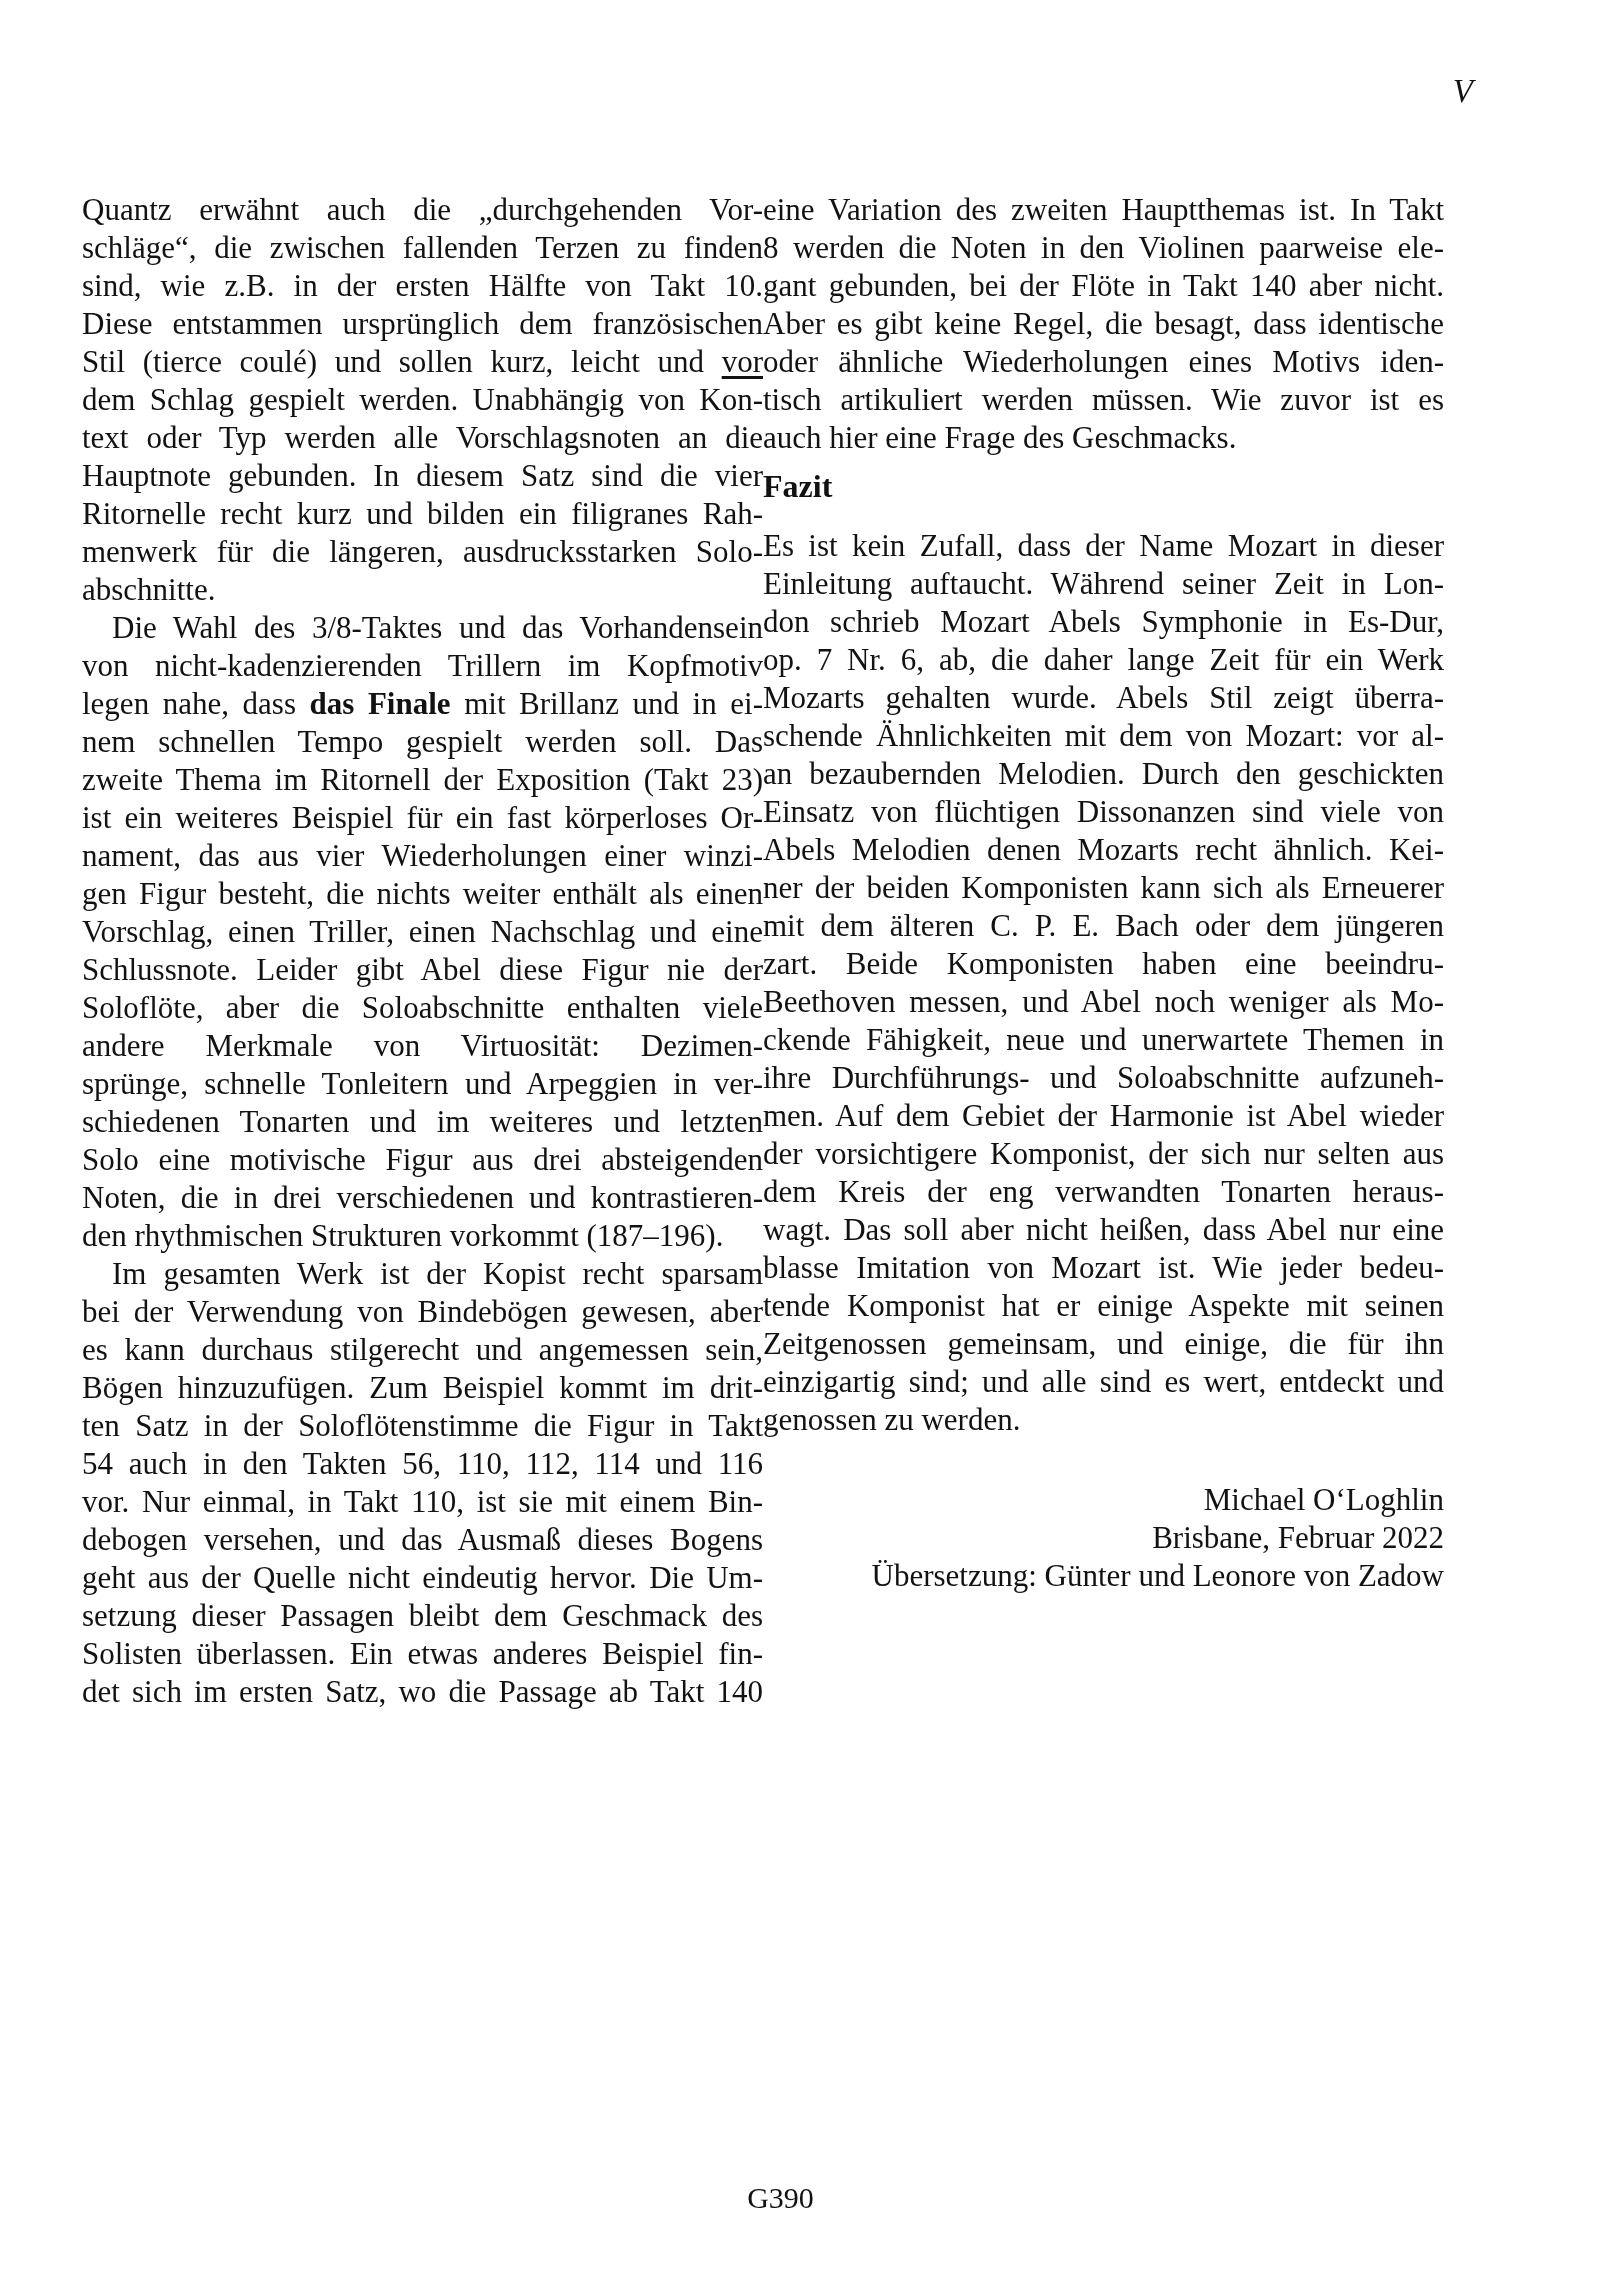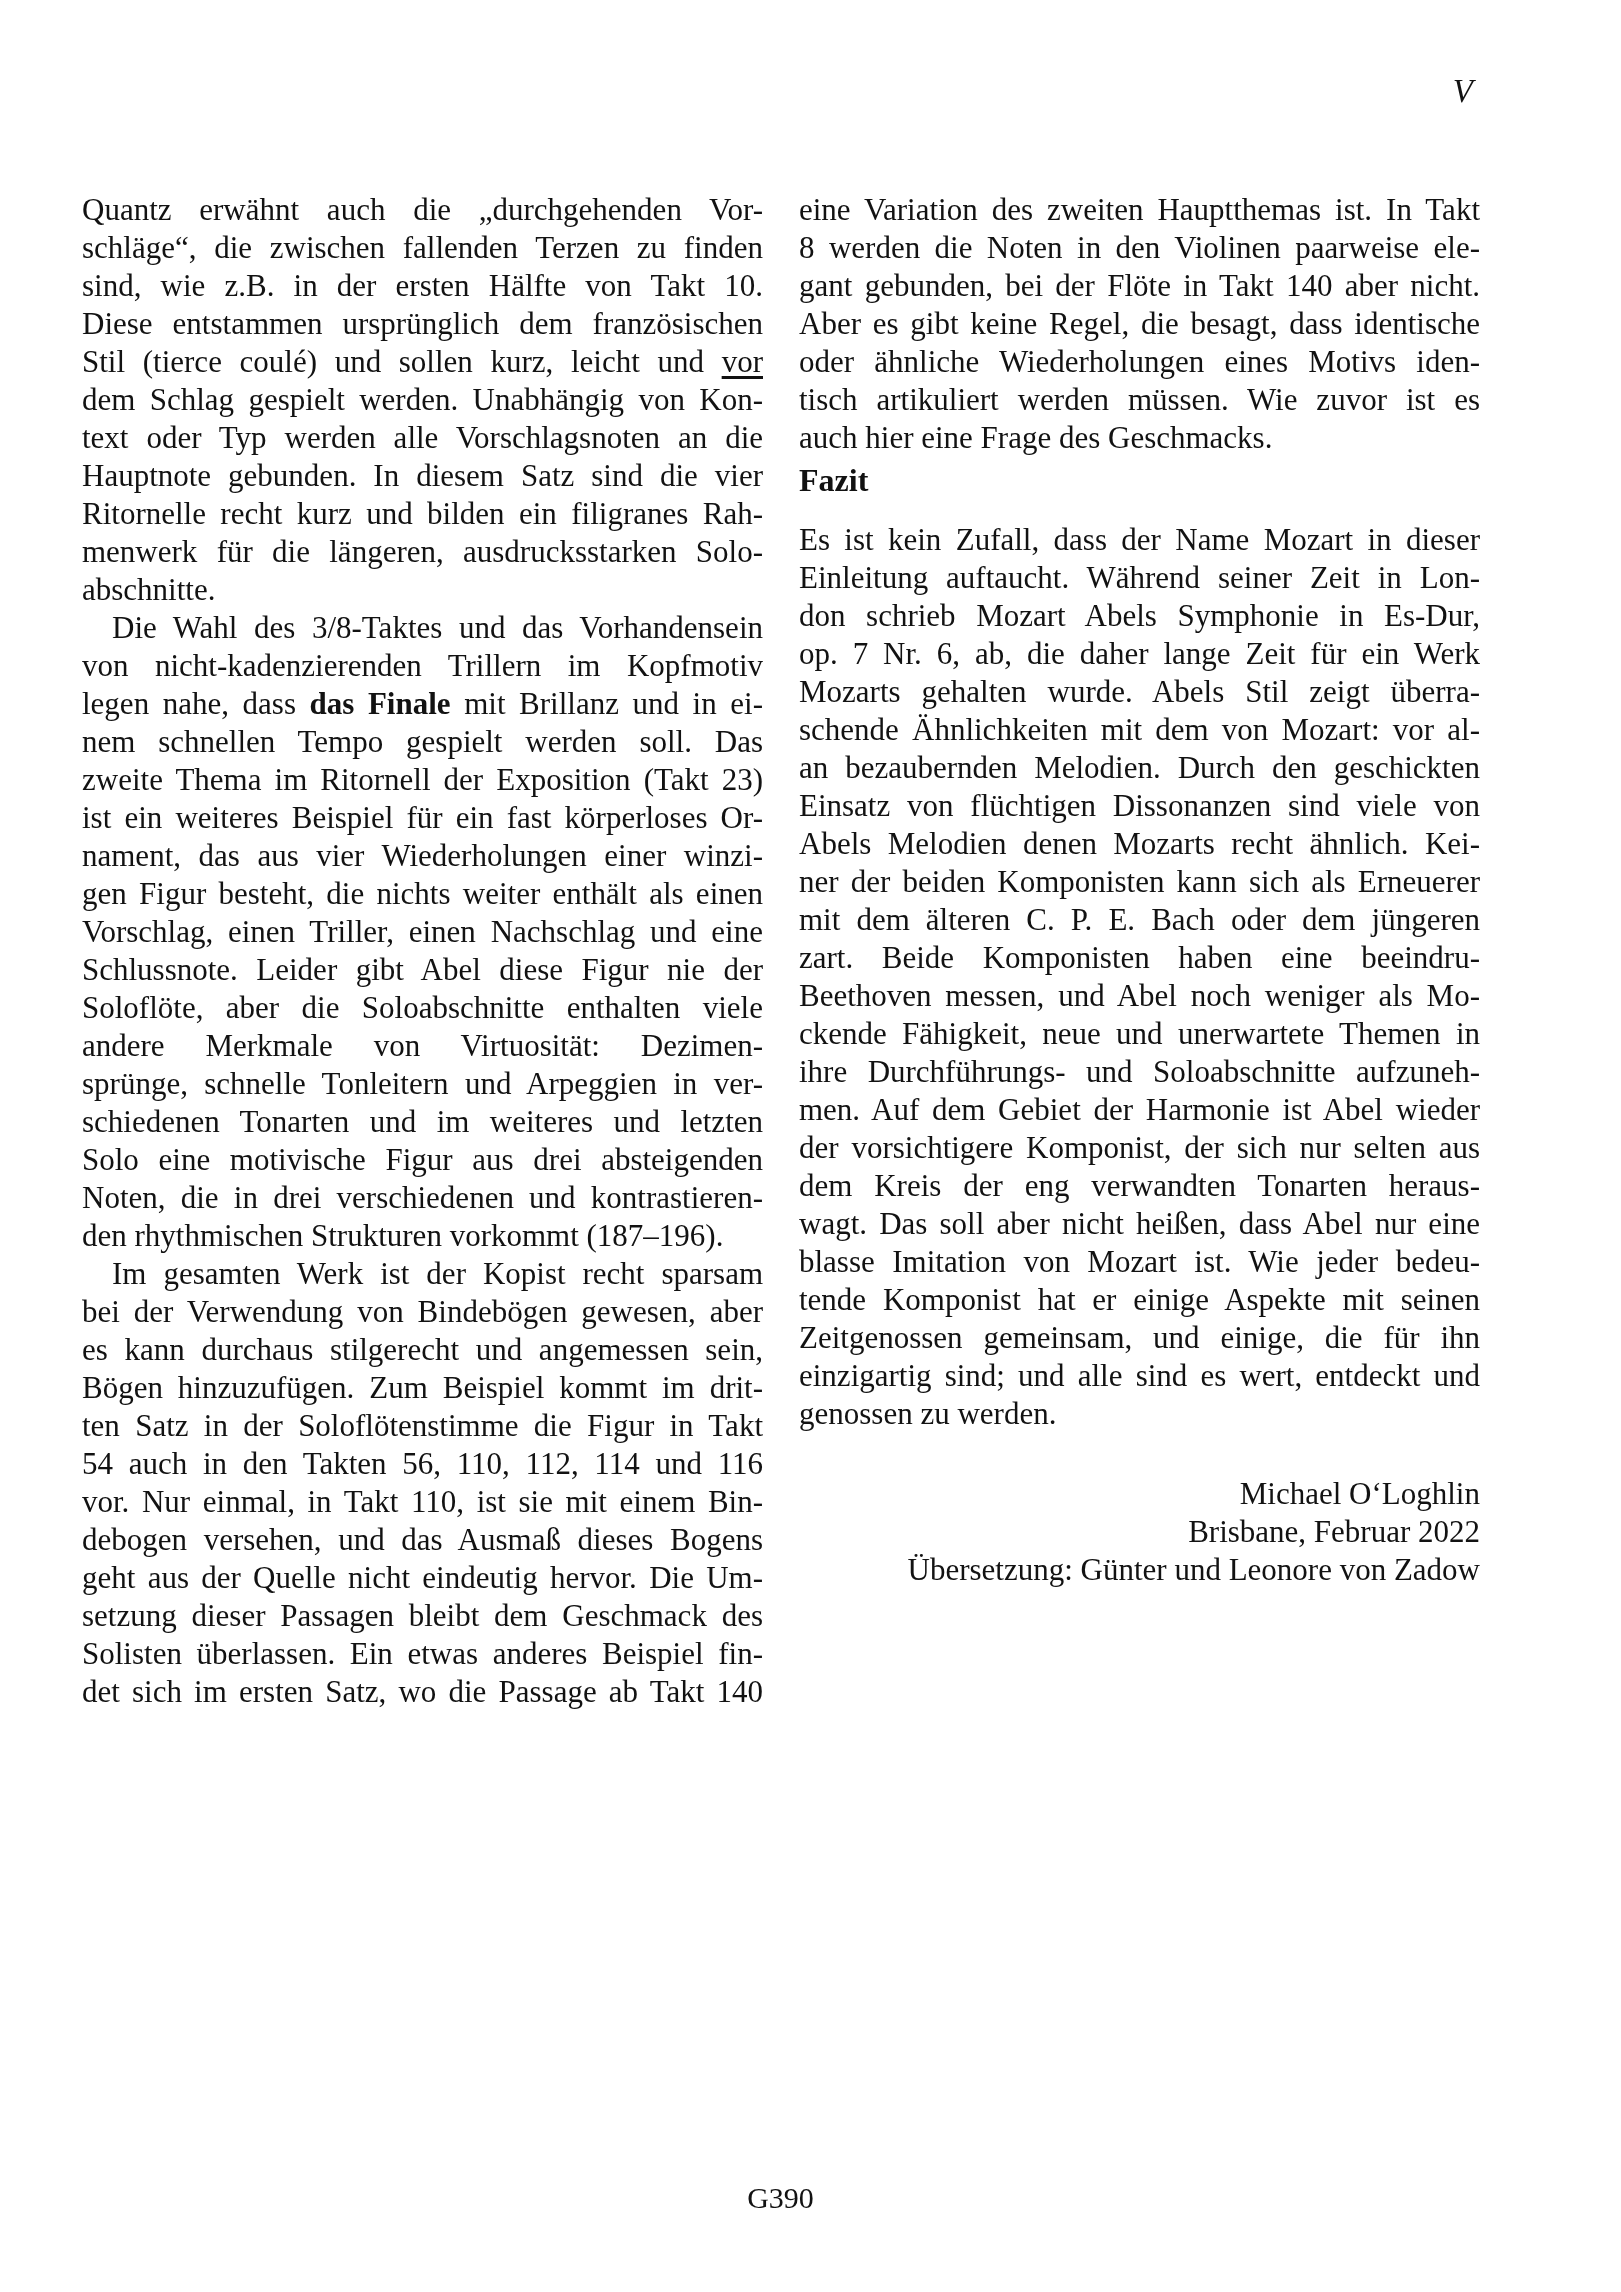--- a/index.html
+++ b/index.html
@@ -24,21 +24,20 @@
     font-style: italic;
     font-size: 33px;
     line-height: 38px;
   }
   .content {
     position: absolute;
     left: 82px;
     top: 191px;
     width: 1397px;
     display: flex;
-    gap: 36px;
   }
   .column {
     width: 681px;
     flex: 0 0 681px;
   }
   .para { margin: 0; }
   .line {
     font-size: 31px;
     line-height: 38px;
     height: 38px;
@@ -48,21 +47,21 @@
     overflow: hidden;
   }
   .line.lastline { text-align-last: left; }
   .line.indent { text-indent: 30px; }
   .line b { font-weight: bold; }
   .line u { text-decoration: underline; text-underline-offset: 3.6px; }
   .heading {
     font-size: 32px;
     font-weight: bold;
     line-height: 38px;
-    margin-top: 4px;
+    margin-top: 10px;
     margin-bottom: 21.5px;
   }
   .signature { margin-top: 42px; }
   .sig-line {
     font-size: 31px;
     line-height: 38px;
     text-align: right;
   }
   .footer {
     position: absolute;

